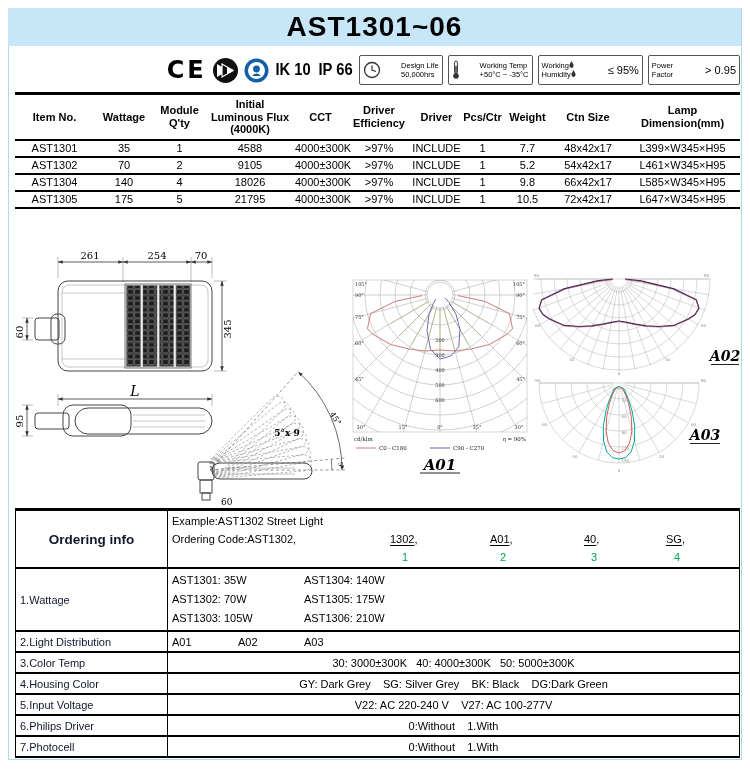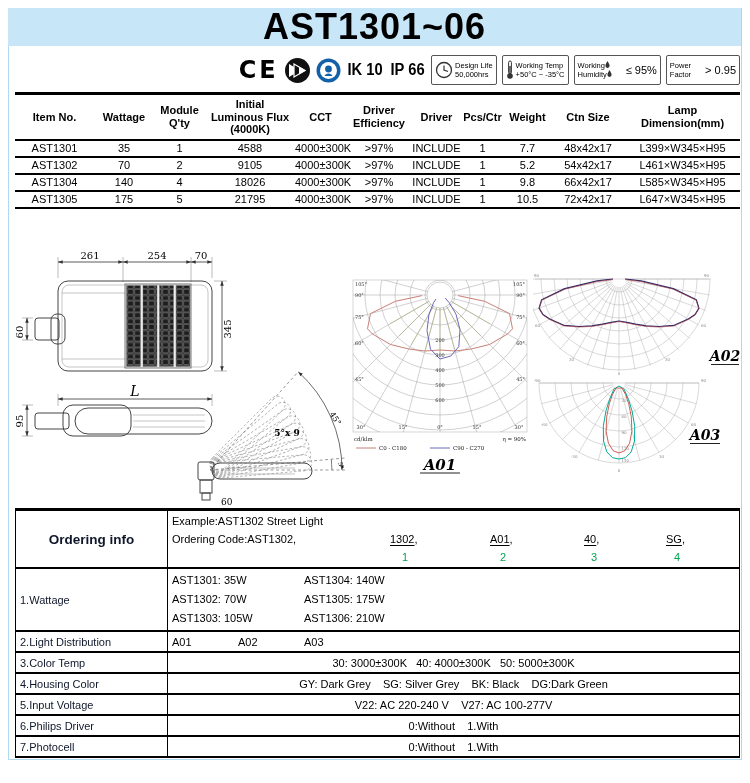--- a/index.html
+++ b/index.html
@@ -1,27 +1,27 @@
 <!DOCTYPE html>
 <html><head>
 <meta charset="utf-8">
 <style>
   html,body{margin:0;padding:0;}
   body{width:750px;height:783px;position:relative;background:#ffffff;
        font-family:"Liberation Sans",sans-serif;color:#000;overflow:hidden;}
   .frame{position:absolute;left:8px;top:8px;width:732px;height:750px;border:1px solid #aed9f0;}
   .banner{position:absolute;left:8px;top:8px;width:733px;height:38px;background:#c7e6f8;
           display:flex;align-items:center;justify-content:center;}
-  .banner .title{font-size:36px;font-weight:bold;letter-spacing:1px;}
+  .banner .title{font-size:28px;font-weight:bold;letter-spacing:1px;}
 
   
   .certs{position:absolute;top:53px;right:10px;height:34px;display:flex;align-items:center;gap:5px;}
   .ce{font-size:24px;font-weight:bold;letter-spacing:3px;font-family:"DejaVu Sans",sans-serif;transform:scaleY(1.05);}
   .ikip{font-size:16px;font-weight:800;transform:scaleX(.92);letter-spacing:0px;white-space:nowrap;}
-  .cbox{border:1.5px solid #555;border-radius:2px;height:26px;padding:1px 3px;display:flex;align-items:center;gap:2px;background:#fff;}
+  .cbox{border:1.5px solid #555;border-radius:2px;height:26px;padding:1px 3px;display:flex;align-items:center;gap:20px;background:#fff;}
   .cbox-text{font-size:7.5px;line-height:1.2;white-space:nowrap;}
   .cbox-val{font-size:11px;white-space:nowrap;margin-left:12px;}
 
   
   table.spec{position:absolute;left:15px;top:92px;width:725px;border-collapse:collapse;table-layout:fixed;
              border-top:3px solid #000;}
   table.spec th{font-size:11px;font-weight:bold;white-space:pre-line;vertical-align:middle;height:44px;
                 padding:0;border-bottom:2px solid #000;line-height:1.15;}
   table.spec td{font-size:11px;text-align:center;height:15px;line-height:15px;padding:0;border-bottom:2px solid #000;white-space:nowrap;}
 

